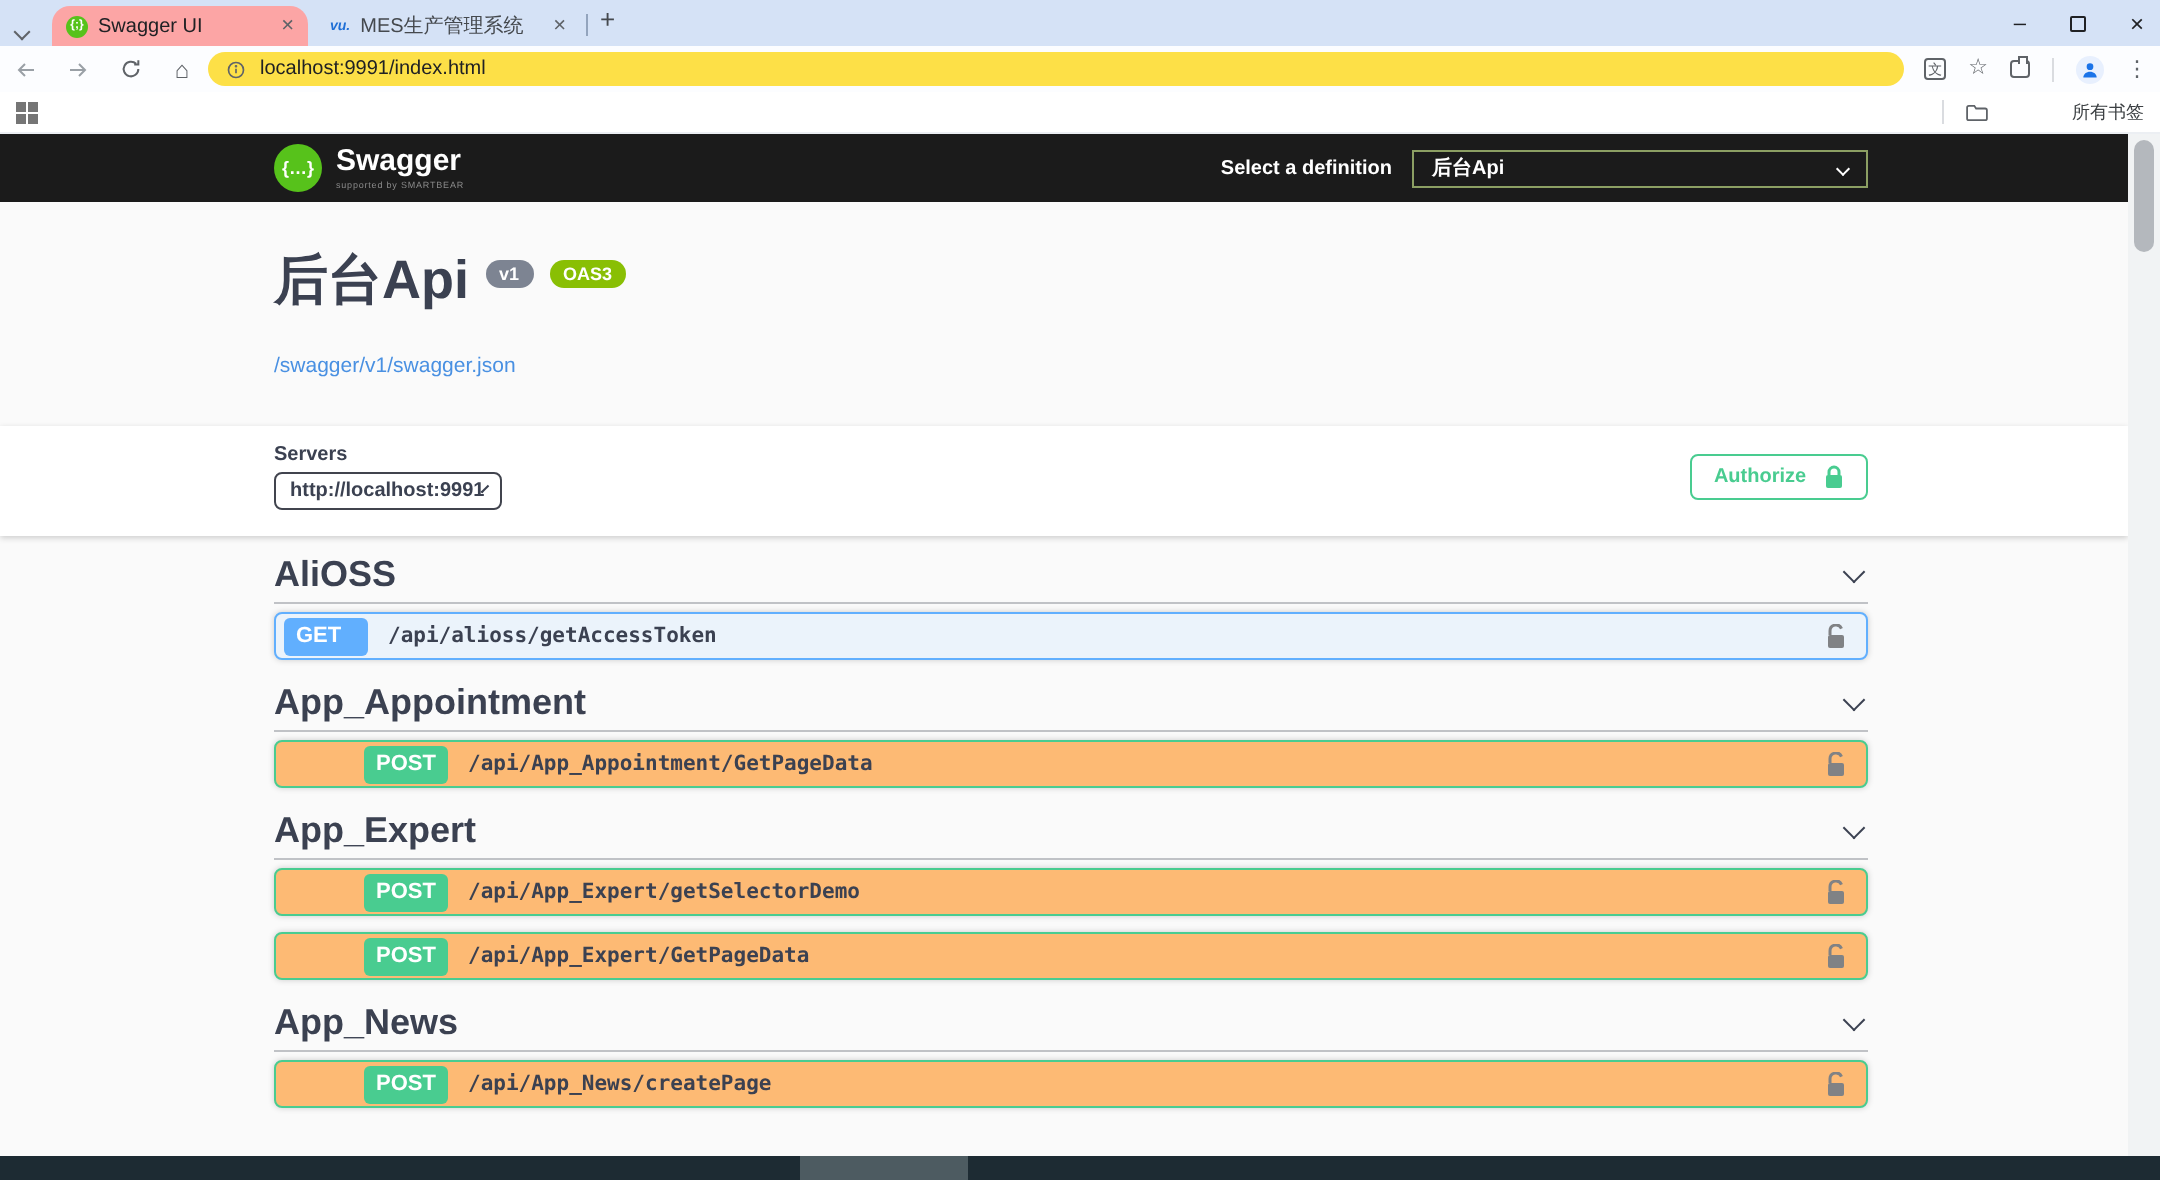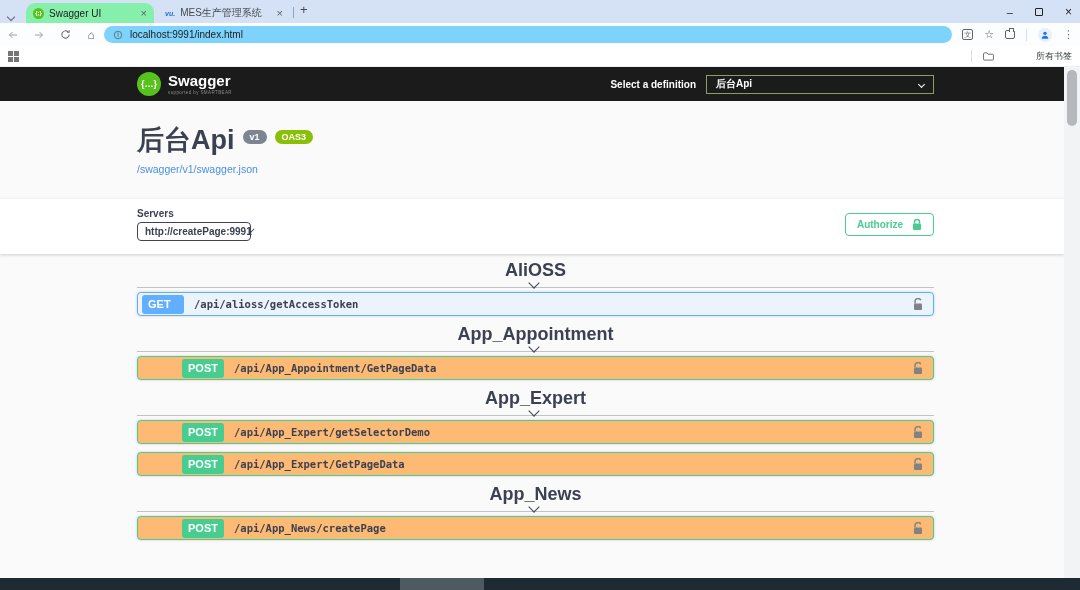--- a/index.html
+++ b/index.html
@@ -4,37 +4,37 @@
 <style>
   * { margin:0; padding:0; box-sizing:border-box; }
   body { font-family:"Liberation Sans", sans-serif; }
   .screen{ position:relative; width:1080px; height:590px; background:#fafafa; overflow:hidden; }
 
   
   .tabstrip{ position:absolute; top:0; left:0; right:0; height:23px; background:#d5e2f6; }
   .tab-search-btn{ position:absolute; left:8px; top:6px; cursor:pointer; }
   .chev{ display:inline-block; width:6px; height:6px; border-right:1.5px solid #5f6368; border-bottom:1.5px solid #5f6368; transform:rotate(45deg); }
   .tab{ position:absolute; top:3px; height:20px; display:flex; align-items:center; padding:0 7px; gap:5px; font-size:10px; color:#202124; cursor:pointer; }
-  .tab.active{ left:26px; width:128px; background:#86efac; border-radius:9px 9px 0 0; }
+  .tab.active{ left:26px; width:128px; background:#fca5a5; border-radius:9px 9px 0 0; }
   .tab.inactive{ left:158px; width:132px; color:#45494e; }
   .tab .title{ flex:1; overflow:hidden; white-space:nowrap; }
   .tab .close{ font-size:11px; color:#5f6368; cursor:pointer; }
   .fav-swagger{ width:11px; height:11px; border-radius:50%; background:#57c21b; color:#fff; font-size:6px; display:flex; align-items:center; justify-content:center; font-weight:bold; flex:0 0 auto; }
   .fav-vue{ font-size:7px; font-weight:bold; color:#1f6fd6; font-style:italic; flex:0 0 auto; }
   .tab-sep{ position:absolute; left:293px; top:7px; width:1px; height:11px; background:#93a4bd; }
   .newtab-btn{ position:absolute; left:300px; top:2px; font-size:13px; color:#45494e; cursor:pointer; }
   .win-controls{ position:absolute; right:8px; top:0; height:23px; display:flex; align-items:center; gap:22px; color:#202124; }
   .win-min{ font-size:11px; cursor:pointer; }
   .win-max{ width:8px; height:8px; border:1.2px solid #202124; border-radius:1px; cursor:pointer; }
   .win-close{ font-size:12px; cursor:pointer; }
 
   .toolbar{ position:absolute; top:23px; left:0; right:0; height:23px; background:#fcfdff; display:flex; align-items:center; }
   .nav-ic{ width:26px; text-align:center; cursor:pointer; line-height:0; }
   .toolbar .home-glyph{ font-size:12px; color:#5f6368; }
-  .addr-pill{ position:absolute; left:104px; right:128px; top:3px; height:17px; background:#7dd3fc; border-radius:9px; display:flex; align-items:center; padding:0 9px; gap:7px; cursor:text; }
+  .addr-pill{ position:absolute; left:104px; right:128px; top:3px; height:17px; background:#fde047; border-radius:9px; display:flex; align-items:center; padding:0 9px; gap:7px; cursor:text; }
   .url-text{ font-size:10px; color:#202124; font-family:"Liberation Sans",sans-serif; }
   .toolbar-right{ position:absolute; right:6px; top:0; height:23px; display:flex; align-items:center; gap:11px; }
   .translate-box{ width:11px; height:11px; border:1.2px solid #5f6368; border-radius:2px; font-size:7px; color:#5f6368; display:flex; align-items:center; justify-content:center; cursor:pointer; }
   .star{ font-size:11px; color:#5f6368; cursor:pointer; line-height:1; }
   .ext-box{ position:relative; width:10px; height:9px; border:1.2px solid #5f6368; border-radius:2px; cursor:pointer; }
   .ext-box::after{ content:""; position:absolute; left:3px; top:-3px; width:3px; height:3px; border:1.2px solid #5f6368; border-bottom:none; background:#fcfdff; }
   .tb-sep{ width:1px; height:12px; background:#dadce0; }
   .avatar{ width:14px; height:14px; border-radius:50%; background:#e8f0fe; display:flex; align-items:center; justify-content:center; cursor:pointer; }
   .dots{ font-size:11px; color:#5f6368; cursor:pointer; }
 
@@ -60,32 +60,32 @@
   
   .page{ position:absolute; top:101px; left:0; width:1064px; height:477px; background:#fafafa; overflow:hidden; }
   .container{ padding-left:137px; padding-right:130px; }
 
   .info{ padding-top:26px; padding-bottom:22px; }
   .info-title-row{ display:flex; align-items:flex-start; gap:8px; }
   .api-title{ font-size:27px; font-weight:bold; color:#3b4151; line-height:1; }
   .badge{ margin-top:3px; padding:2px 7px; border-radius:10px; font-size:9px; font-weight:bold; color:#fff; }
   .badge.v{ background:#7d8492; }
   .badge.oas{ background:#89bf04; }
-  .spec-link{ display:inline-block; margin-top:9px; font-size:10.5px; color:#4990e2; cursor:pointer; text-decoration:none; }
+  .spec-link{ display:inline-block; margin-top:23px; font-size:10.5px; color:#4990e2; cursor:pointer; text-decoration:none; }
   .api-desc{ margin-top:14px; font-size:12px; color:#3b4151; }
 
   .scheme{ background:#fff; box-shadow:0 1px 3px rgba(0,0,0,.18); padding:9px 0 13px; }
   .scheme-inner{ display:flex; justify-content:space-between; align-items:center; }
   .servers-label{ font-size:10px; font-weight:bold; color:#3b4151; margin-bottom:3px; }
   .server-select{ width:114px; height:19px; border:1.5px solid #41444e; border-radius:4px; display:flex; align-items:center; justify-content:space-between; padding:0 7px; cursor:pointer; background:#fff; }
   .server-select .val{ font-size:10px; font-weight:bold; color:#3b4151; }
   .server-select .chev{ border-color:#3b4151; width:5px; height:5px; margin-top:-2px; }
   .auth-btn{ width:89px; height:23px; border:1.5px solid #49cc90; border-radius:4px; background:#fff; color:#49cc90; font-size:10px; font-weight:bold; display:flex; align-items:center; justify-content:center; gap:9px; cursor:pointer; }
 
-  .tag-header{ display:flex; justify-content:space-between; align-items:center; height:28px; border-bottom:1px solid rgba(59,65,81,.3); cursor:pointer;flex-direction:column; }
+  .tag-header{ display:flex; justify-content:space-between; align-items:center; height:28px; border-bottom:1px solid rgba(59,65,81,.3); cursor:pointer; }
   .tag-header h3{ font-size:18px; font-weight:bold; color:#3b4151; }
   .tag-header .chev{ width:8px; height:8px; border-color:#3b4151; margin-top:-4px; margin-right:3px; }
   .mt6{ margin-top:6px; } .mt4{ margin-top:4px; }
 
   .opblock{ height:24px; margin-top:4px; margin-bottom:8px; border-radius:4px; display:flex; align-items:center; box-shadow:0 0 3px rgba(0,0,0,.19); cursor:pointer; }
   .opblock.get{ background:#ebf3fb; border:1px solid #61affe; }
   .opblock.post{ background:#fdba74; border:1px solid #49cc90;padding-left:40px; }
   .method{ min-width:42px; padding:4px 6px; border-radius:3px; margin-left:4px; font-size:11px; font-weight:bold; color:#fff; line-height:1; }
   .opblock.get .method{ background:#61affe; }
   .opblock.post .method{ background:#49cc90; }
@@ -209,21 +209,21 @@
         <span class="badge oas">OAS3</span>
       </div>
       <a class="spec-link">/swagger/v1/swagger.json</a>
     </div>
 
     <div class="scheme">
       <div class="container scheme-inner">
         <div>
           <div class="servers-label">Servers</div>
           <div class="server-select">
-            <span class="val">http://createPage:9991</span>
+            <span class="val">http://localhost:9991</span>
             <span class="chev"></span>
           </div>
         </div>
         <button class="auth-btn">
           <span>Authorize</span>
           <svg width="10" height="13" viewBox="0 0 20 26">
               <path d="M5 11V8a5 5 0 0 1 10 0v3" fill="none" stroke="#49cc90" stroke-width="3"></path>
               <rect x="2" y="11" width="16" height="13" rx="2" fill="#49cc90"></rect>
             </svg>
         </button>

